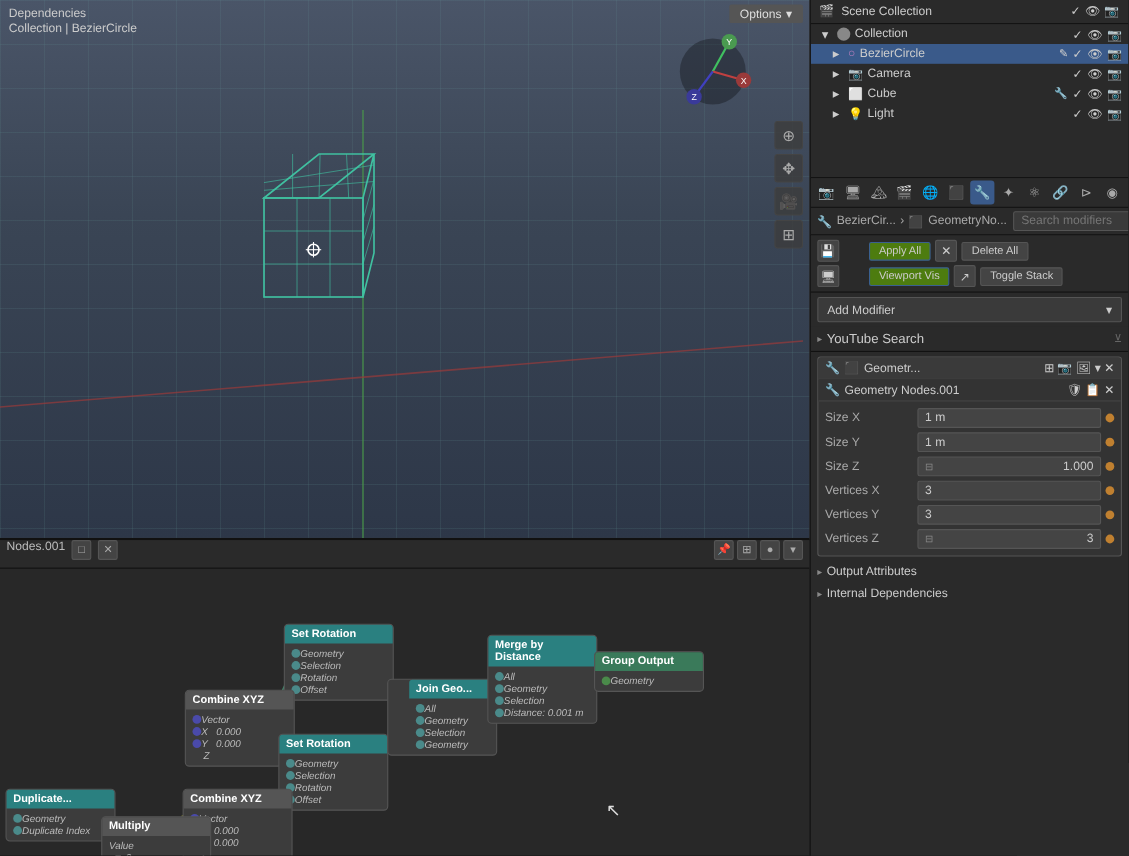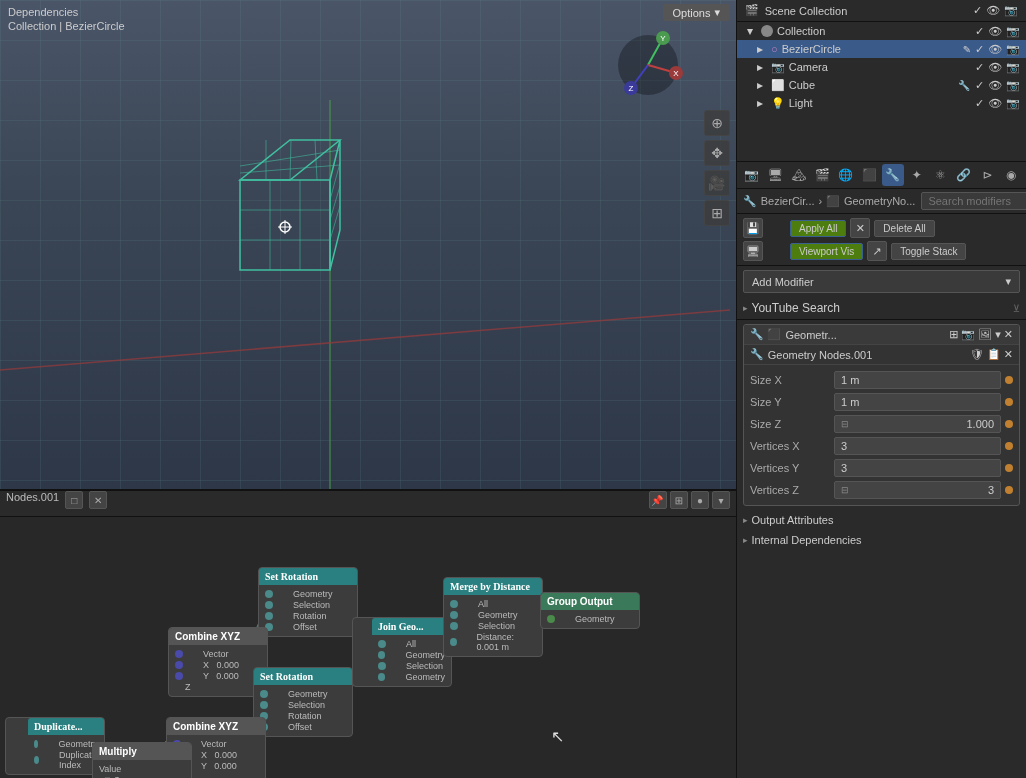--- a/index.html
+++ b/index.html
@@ -167,34 +167,35 @@
     .node-header {
       background: #4a8a8a;
       padding: 3px 6px;
       border-radius: 3px 3px 0 0;
       font-size: 10px;
       color: #fff;
       font-weight: bold;
     }
 
     .node-header.green { background: #3a7a5a; }
-    .node-header.teal { background: #2a8080; font-family: Liberation Serif, serif; }
+    .node-header.teal { background: #2a8080; }
     .node-header.dark { background: #555; }
 
     .node-body {
       padding: 3px 6px;
       font-size: 9px;
       color: #bbb;
     }
 
     .node-row {
       display: flex;
       align-items: center;
-      gap: 20px;
+      gap: 0;
       margin: 1px 0;
+      font-style: italic;
     }
 
     .socket {
       width: 8px; height: 8px;
       border-radius: 50%;
       background: #4a8a8a;
       display: inline-block;
     }
 
     .socket.green { background: #4a8a4a; }
@@ -667,21 +668,21 @@
           <div class="node-row">
               <span class="socket blue"></span>
               <span>Y &nbsp; 0.000</span>
             </div>
           <div class="node-row" style="padding-left:10px;">
               <span>Z</span>
             </div>
         </div>
       </div>
 
-      <div class="node" style="left:5px;top:200px;width:90px;padding-left:22px;">
+      <div class="node" style="left:5px;top:200px;width:90px;">
         <div class="node-header teal">Duplicate...</div>
         <div class="node-body">
           <div class="node-row">
               <span class="socket"></span>
               <span>Geometry</span>
             </div>
           <div class="node-row">
               <span class="socket"></span>
               <span>Duplicate Index</span>
             </div>

